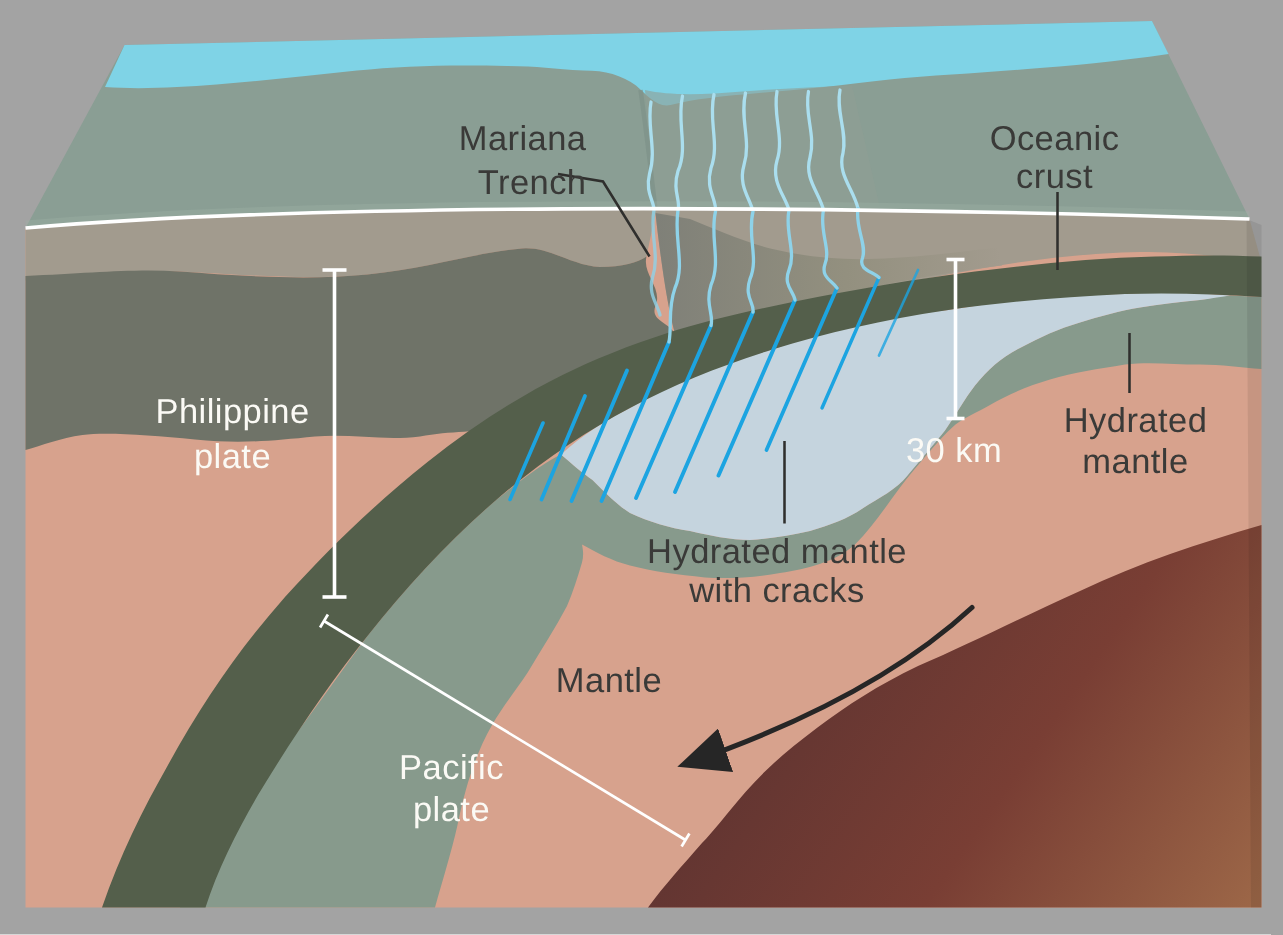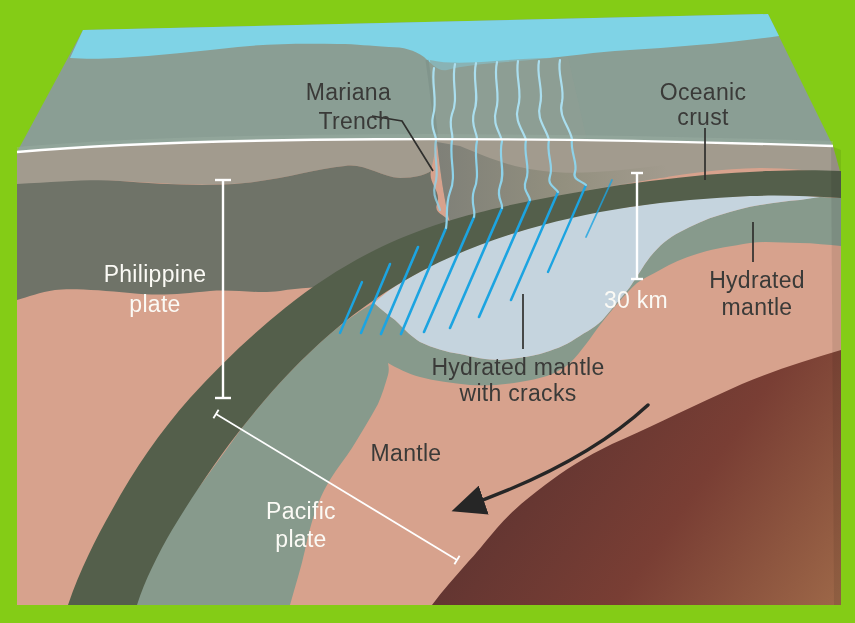--- a/index.html
+++ b/index.html
@@ -1,16 +1,16 @@
 <!DOCTYPE html>
 <html><head>
 <meta charset="utf-8">
 <style>
   html,body{margin:0;padding:0;background:#ffffff;}
-  .stage{position:relative;width:855px;height:623px;background:#84cc16;font-family:"Liberation Sans",sans-serif;}
+  .stage{position:relative;width:855px;height:623px;background:#a3a3a3;font-family:"Liberation Sans",sans-serif;}
   svg{display:block;}
   text{font-family:"Liberation Sans",sans-serif;font-size:23px;letter-spacing:.3px;}
   .lbl-dark{fill:#3a3a38;}
   .lbl-light{fill:#fbfaf5;}
 </style>
 </head>
 <body>
 
 <div class="stage">
 <svg width="855" height="623" viewBox="0 0 855 623">

